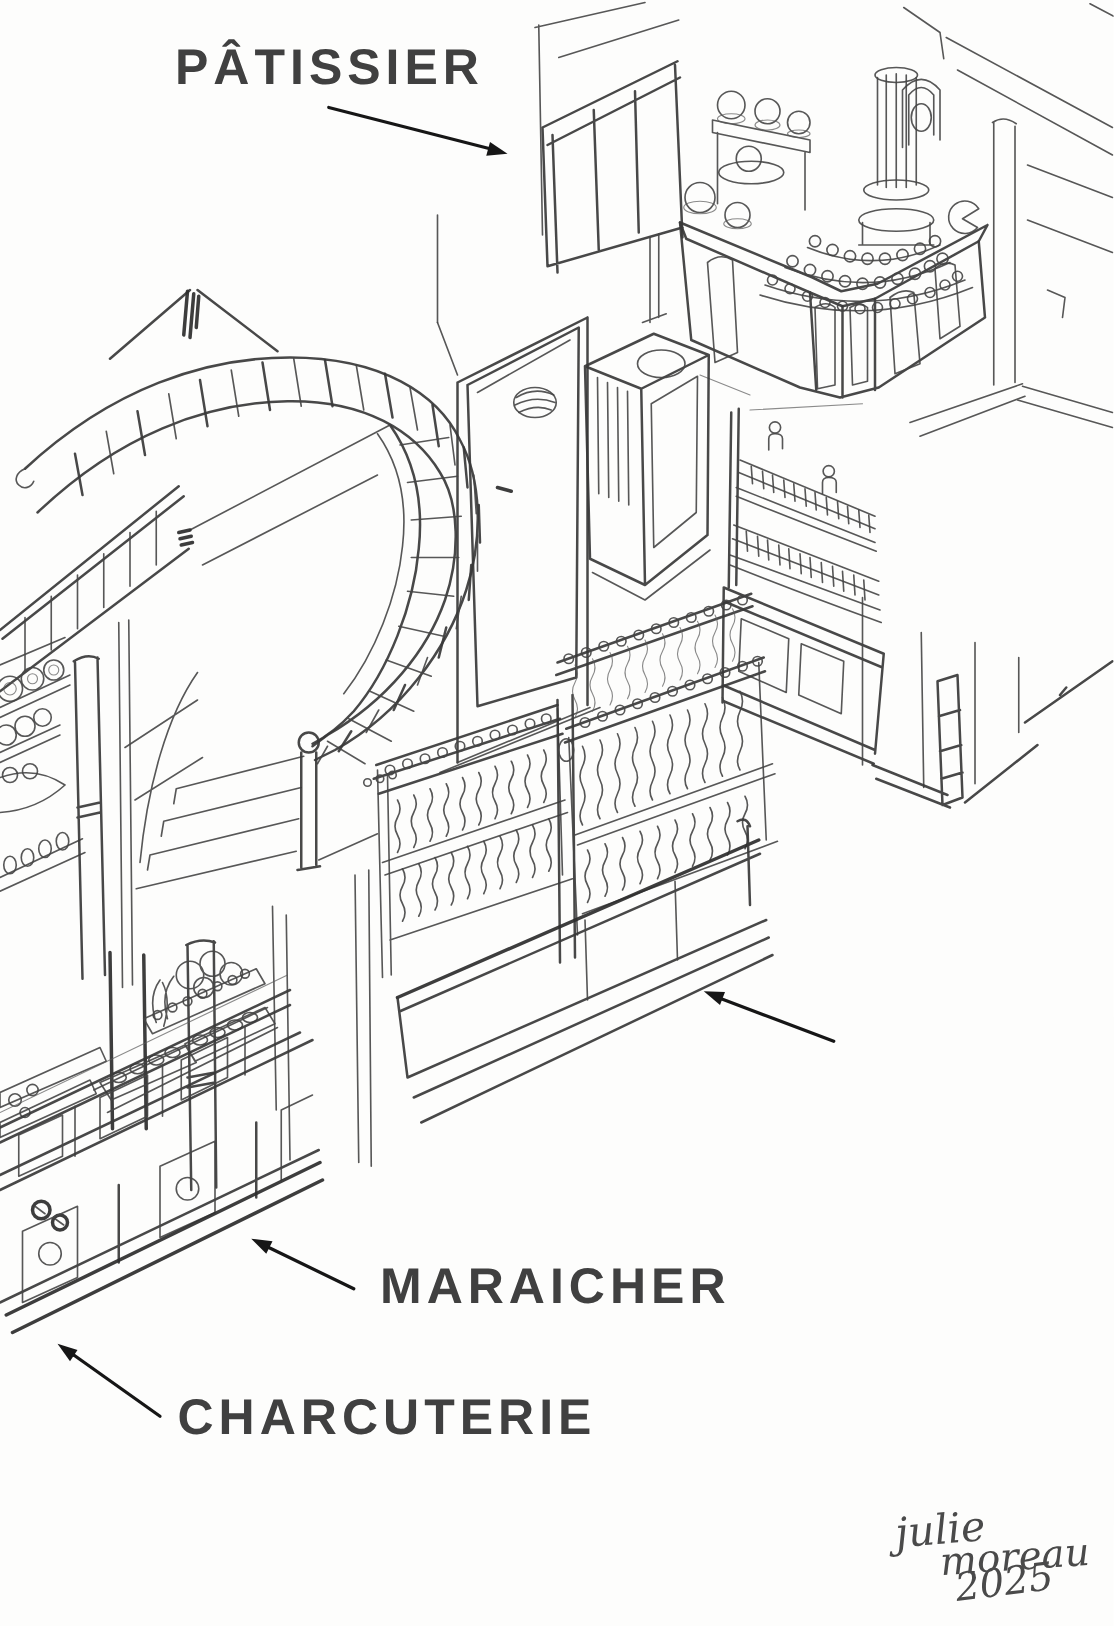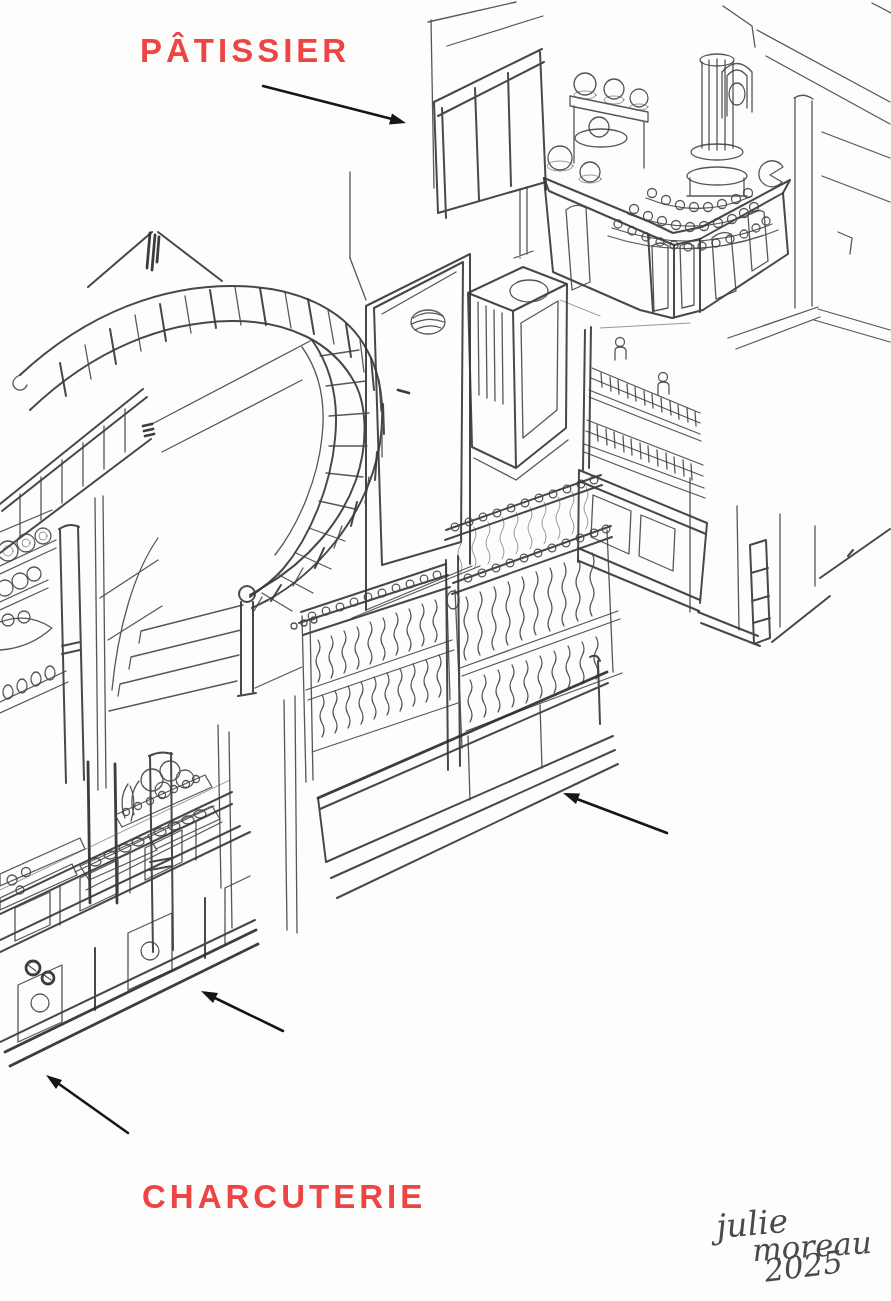--- a/index.html
+++ b/index.html
@@ -6,26 +6,26 @@
   #page{position:relative;width:891px;height:1301px;background:#fdfdfc;overflow:hidden;
         font-family:"Liberation Sans",sans-serif;}
   #sketch{position:absolute;left:0;top:0;}
   
   .pt{fill:none;stroke:#5a5a5a;stroke-width:.9;stroke-linecap:round;stroke-linejoin:round;opacity:.7;}
   .p1{fill:none;stroke:#454545;stroke-width:1.3;stroke-linecap:round;stroke-linejoin:round;opacity:.9;}
   .p2{fill:none;stroke:#383838;stroke-width:2;stroke-linecap:round;stroke-linejoin:round;opacity:.92;}
   .p3{fill:none;stroke:#2c2c2c;stroke-width:2.8;stroke-linecap:round;stroke-linejoin:round;opacity:.92;}
   .arrowline{fill:none;stroke:#161616;stroke-width:2.6;stroke-linecap:round;}
   .arrowhead{fill:#161616;stroke:none;}
-  .stall-label{position:absolute;font-weight:bold;font-size:33px;line-height:1;
-        letter-spacing:4px;color:#ef4444;white-space:nowrap;}
+  .stall-label{position:absolute;font-weight:bold;font-size:40px;line-height:1;
+        letter-spacing:4px;color:#404040;white-space:nowrap;}
   #lbl-patissier{left:140px;top:34px;}
   #lbl-cave-a-vin{left:570px;top:844px;}
   #lbl-maraicher{left:304px;top:1009px;}
-  #lbl-charcuterie{left:142px;top:1180px;}
+  #lbl-charcuterie{left:142px;top:1114px;}
   .sig{position:absolute;font-family:"DejaVu Serif",serif;font-style:italic;color:#4a4a4a;
         white-space:nowrap;}
   #sig1{left:716px;top:1204px;font-size:33px;transform:rotate(-5deg);}
   #sig2{left:752px;top:1228px;font-size:31px;transform:rotate(-4deg);}
   #sig3{left:764px;top:1248px;font-size:31px;transform:rotate(-7deg);}
 </style>
 </head>
 <body>
 
 <div id="page">
@@ -383,20 +383,21 @@
       <polygon class="arrowhead" points="201,991 218,993 213,1003"></polygon>
     </g>
     <g>
       <path class="arrowline" d="M128,1133 L59,1084"></path>
       <polygon class="arrowhead" points="46,1075 62,1080 56,1089"></polygon>
     </g>
   </g>
 </svg>
 
 <div class="stall-label" id="lbl-patissier">PÂTISSIER</div>
+<div class="stall-label" id="lbl-maraicher">MARAICHER</div>
 <div class="stall-label" id="lbl-charcuterie">CHARCUTERIE</div>
 
 <div>
   <span class="sig" id="sig1">julie</span>
   <span class="sig" id="sig2">moreau</span>
   <span class="sig" id="sig3">2025</span>
 </div>
 
 </div>
 

